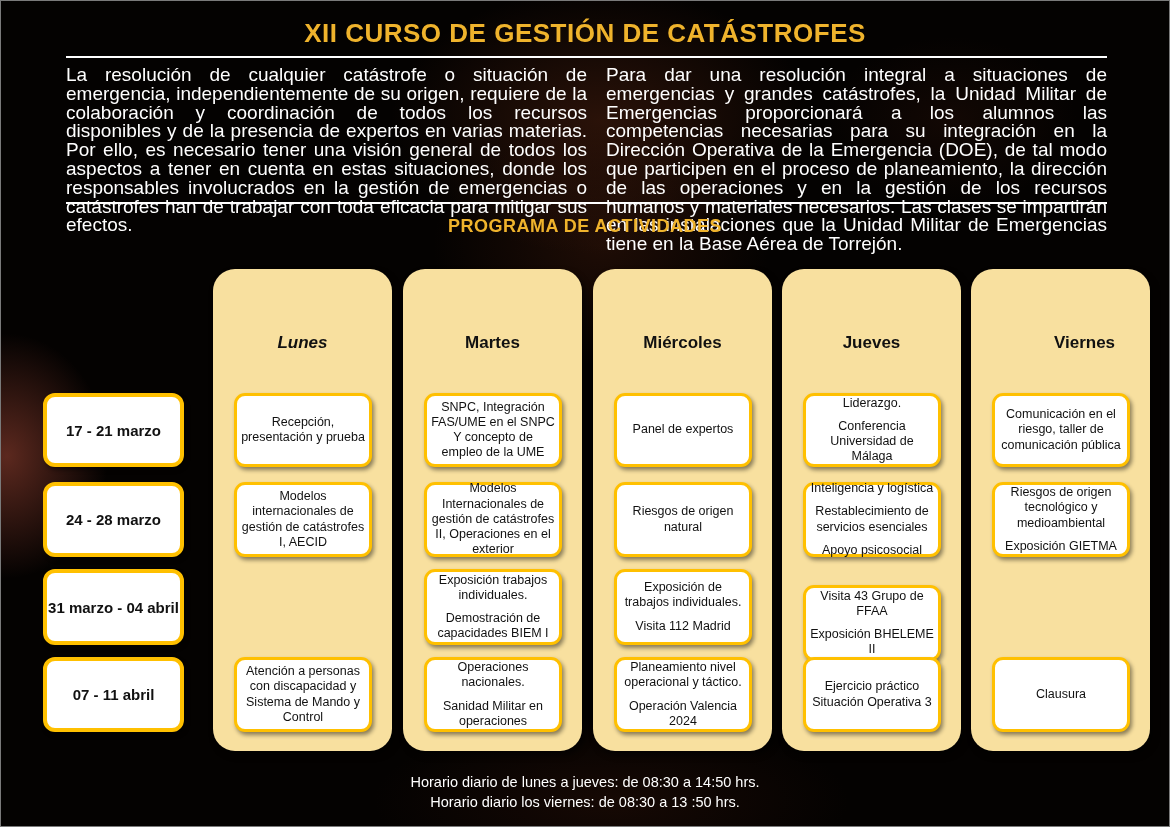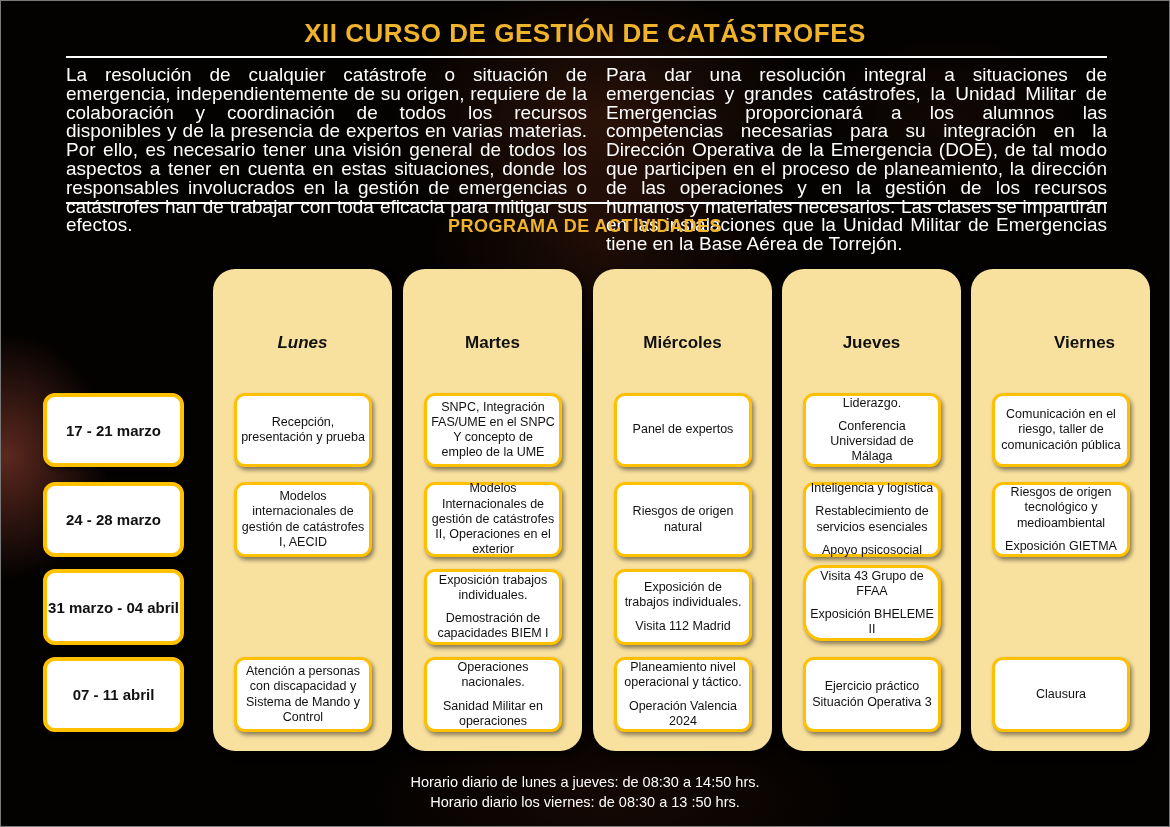--- a/index.html
+++ b/index.html
@@ -150,21 +150,21 @@
     <div class="day-header" style="left: 781px;">Jueves</div>
     <div class="cell" style="left: 802px; width: 138px; top: 392px; height: 74px;">
       <p>Liderazgo.</p>
       <p>Conferencia Universidad de Málaga</p>
     </div>
     <div class="cell" style="left: 802px; width: 138px; top: 481px; height: 75px;">
       <p>Inteligencia y logística</p>
       <p>Restablecimiento de servicios esenciales</p>
       <p>Apoyo psicosocial</p>
     </div>
-    <div class="cell" style="left: 802px; width: 138px; top: 564px; height: 76px; border-radius: 19px;">
+    <div class="cell" style="left: 802px; width: 138px; top: 584px; height: 76px;">
       <p>Visita 43 Grupo de FFAA</p>
       <p>Exposición BHELEME II</p>
     </div>
     <div class="cell" style="left: 802px; width: 138px; top: 656px; height: 75px;">
       <p>Ejercicio práctico Situación Operativa 3</p>
     </div>
     <div class="day-panel" style="left: 970px;"></div>
     <div class="day-header" style="left: 970px; padding-left: 24px;">Viernes</div>
     <div class="cell" style="left: 991px; width: 138px; top: 392px; height: 74px;">
       <p>Comunicación en el riesgo, taller de comunicación pública</p>

